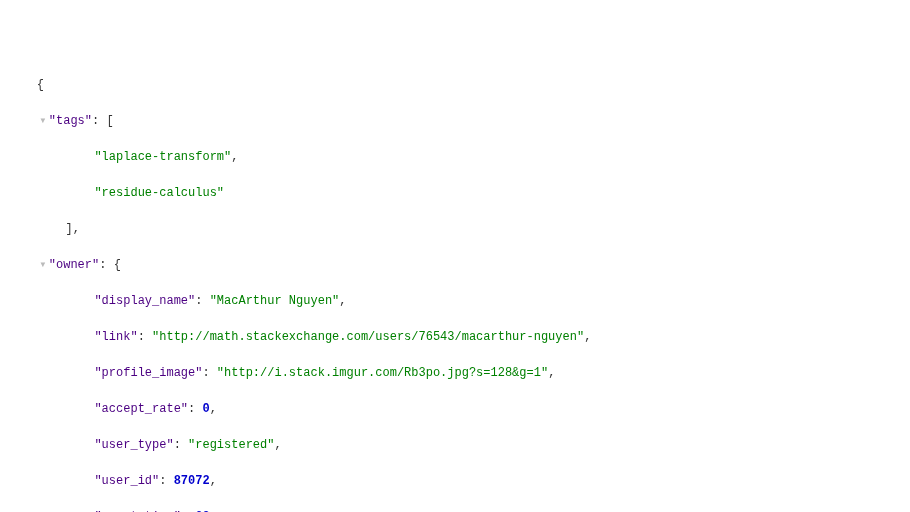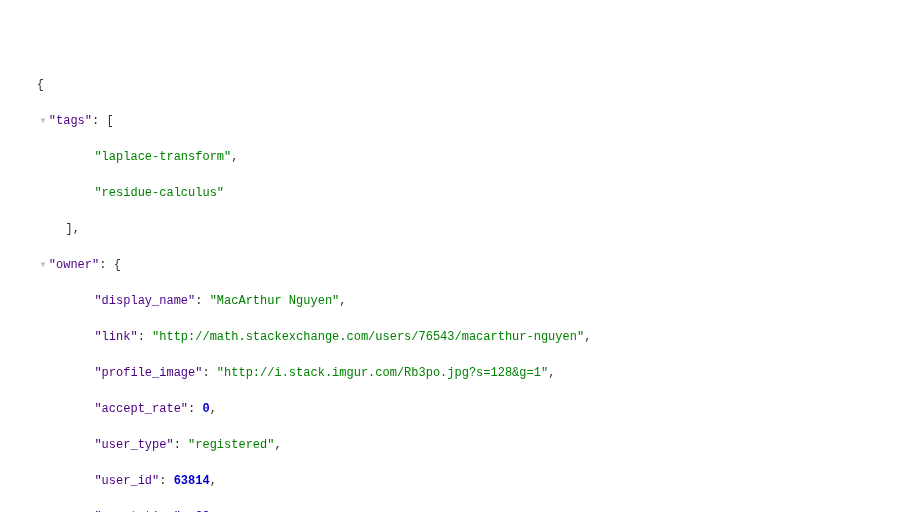--- a/index.html
+++ b/index.html
@@ -35,21 +35,21 @@
 <span class="row"><span>    </span><span class="tog">▾</span><span class="k">"tags"</span><span class="p">: </span><span class="p">[</span></span>
 <span class="row"><span>            </span><span class="s">"laplace-transform"</span><span class="p">,</span></span>
 <span class="row"><span>            </span><span class="s">"residue-calculus"</span></span>
 <span class="row"><span>        </span><span class="p">],</span></span>
 <span class="row"><span>    </span><span class="tog">▾</span><span class="k">"owner"</span><span class="p">: </span><span class="p">{</span></span>
 <span class="row"><span>            </span><span class="k">"display_name"</span><span class="p">: </span><span class="s">"MacArthur Nguyen"</span><span class="p">,</span></span>
 <span class="row"><span>            </span><span class="k">"link"</span><span class="p">: </span><span class="s">"http://math.stackexchange.com/users/76543/macarthur-nguyen"</span><span class="p">,</span></span>
 <span class="row"><span>            </span><span class="k">"profile_image"</span><span class="p">: </span><span class="s">"http://i.stack.imgur.com/Rb3po.jpg?s=128&amp;g=1"</span><span class="p">,</span></span>
 <span class="row"><span>            </span><span class="k">"accept_rate"</span><span class="p">: </span><span class="n">0</span><span class="p">,</span></span>
 <span class="row"><span>            </span><span class="k">"user_type"</span><span class="p">: </span><span class="s">"registered"</span><span class="p">,</span></span>
-<span class="row"><span>            </span><span class="k">"user_id"</span><span class="p">: </span><span class="n">63814</span><span class="p">,</span></span>
+<span class="row"><span>            </span><span class="k">"user_id"</span><span class="p">: </span><span class="n">87072</span><span class="p">,</span></span>
 <span class="row"><span>            </span><span class="k">"reputation"</span><span class="p">: </span><span class="n">68</span></span>
 
 
 
 
 
 
 
 
 

